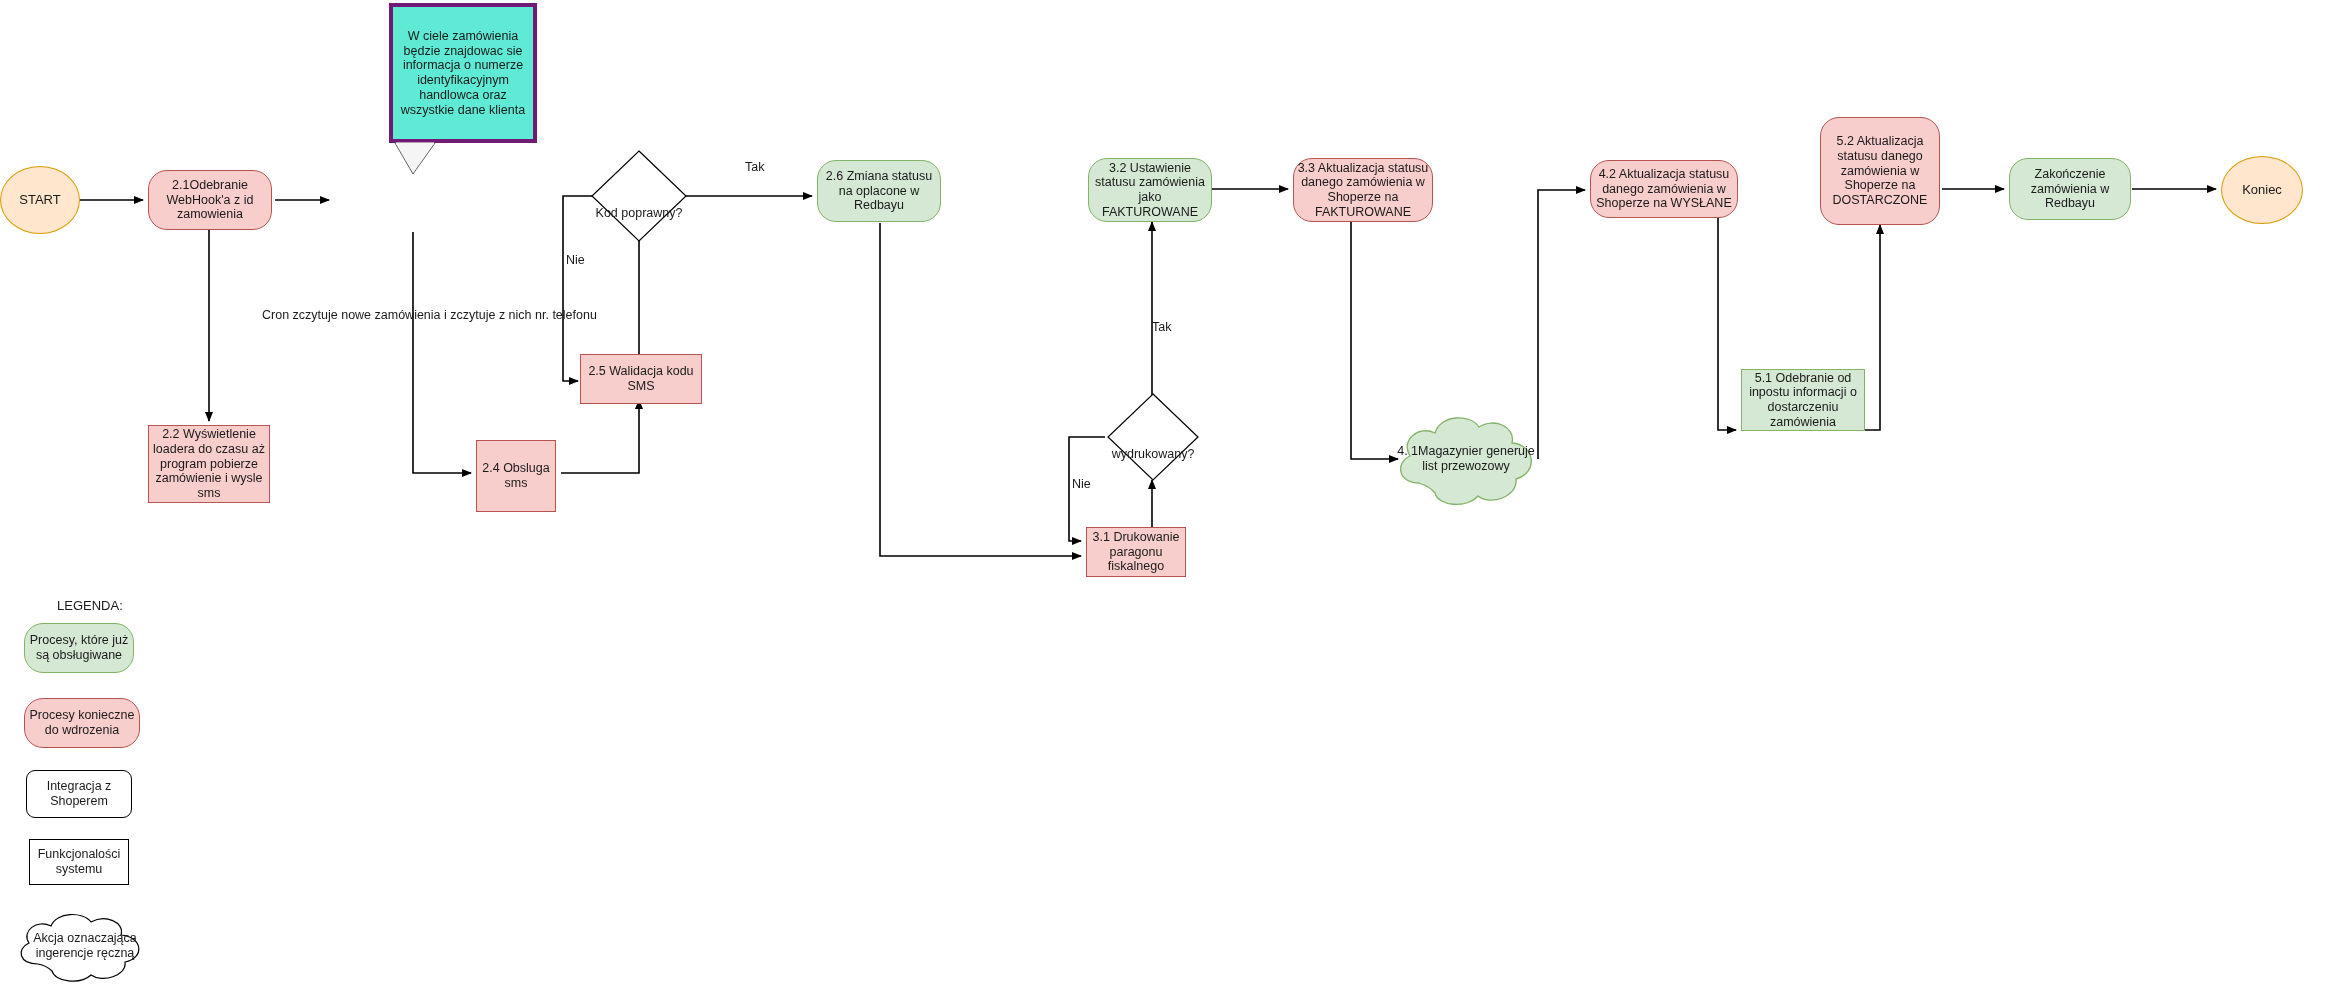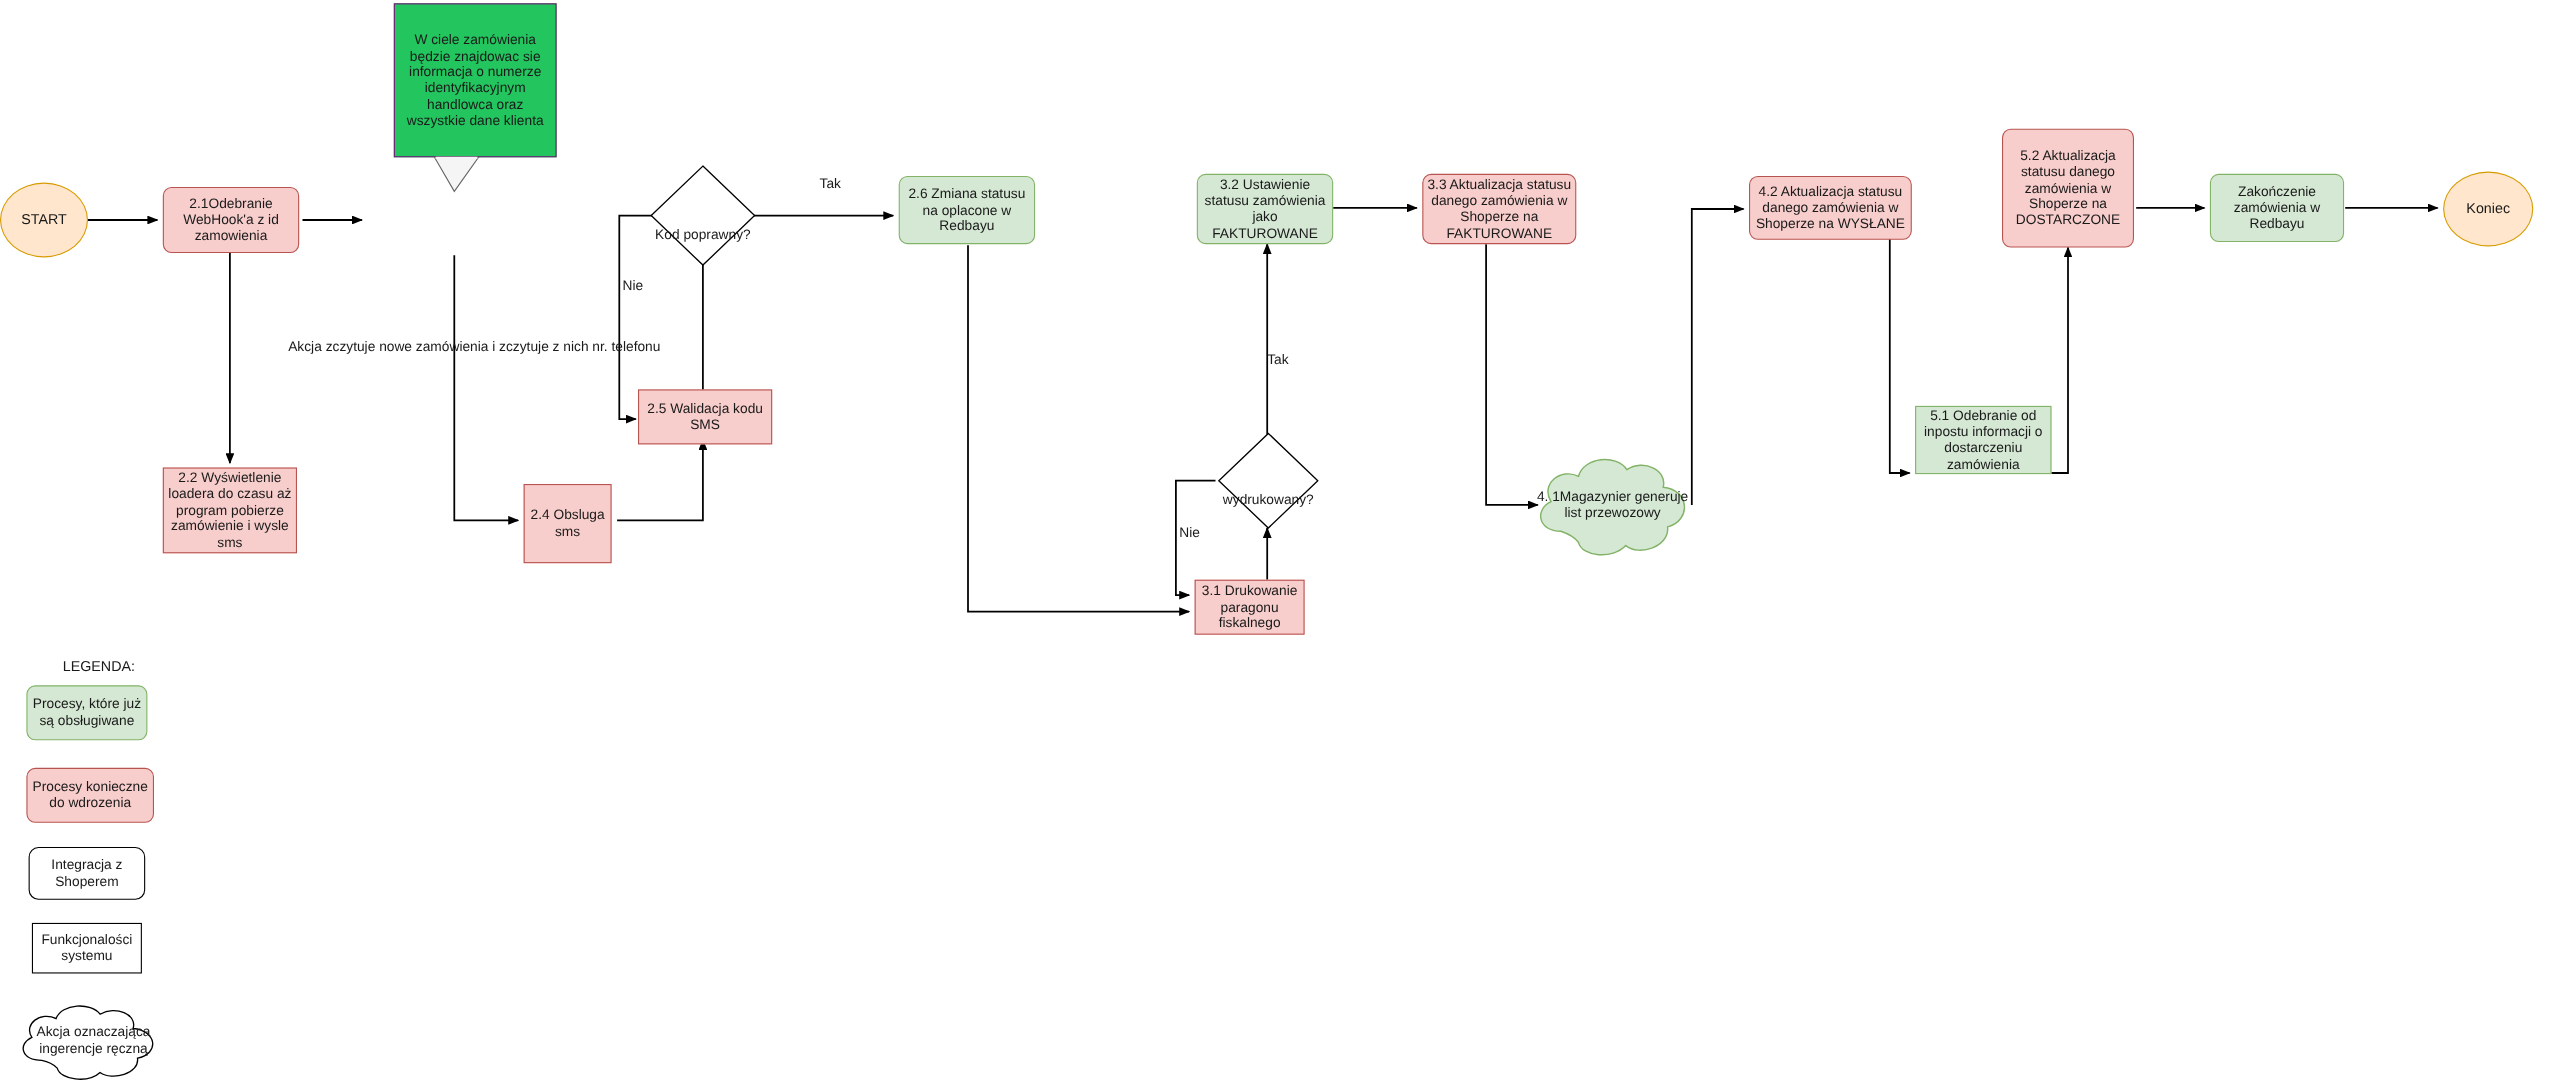--- a/index.html
+++ b/index.html
@@ -2,28 +2,28 @@
 <html><head>
 <meta charset="utf-8">
 <style>
   html,body{margin:0;padding:0;background:#ffffff;}
   body{width:2341px;height:991px;position:relative;overflow:hidden;
        font-family:"Liberation Sans","DejaVu Sans",sans-serif;color:#1a1a1a;}
   #canvas{position:absolute;left:0;top:0;width:2341px;height:991px;}
   .node{position:absolute;box-sizing:border-box;display:flex;align-items:center;
         justify-content:center;text-align:center;line-height:1.18;}
   .node span{display:block;padding:0 3px;}
-  .proc{border:1px solid;border-radius:8px;}
+  .proc{border:1px solid;border-radius:19px;}
   .green{background:#d5e8d4;border-color:#82b366;}
   .red{background:#f8cecc;border-color:#b85450;}
   .sharp{border-radius:0;}
   .plain{background:#ffffff;border:1px solid #000000;border-radius:9px;}
   .plain-sharp{background:#ffffff;border:1px solid #000000;border-radius:0;}
   .term{background:#ffe6cc;border:1px solid #d79b00;border-radius:50%;}
-  .note{background:#22c55e;border:1px solid #701a75;border-radius:0;}
+  .note{background:#5eead4;border:4px solid #701a75;border-radius:0;margin-left:31px;}
   .diamond-wrap{position:absolute;}
   .diamond-wrap svg{position:absolute;left:0;top:0;}
   .diamond-label{position:absolute;left:0;top:17px;width:100%;height:100%;
      display:flex;align-items:center;justify-content:center;text-align:center;line-height:1.18;}
   .edge-label{position:absolute;background:transparent;white-space:nowrap;}
   .freetext{position:absolute;white-space:nowrap;}
   .cloud-wrap{position:absolute;}
   .cloud-wrap svg{position:absolute;left:0;top:0;}
   .cloud-label{position:absolute;left:0;top:0;width:100%;height:100%;
      display:flex;align-items:center;justify-content:center;text-align:center;line-height:1.18;}
@@ -189,21 +189,21 @@
     <span>Nie</span>
   </div>
   <div class="edge-label" style="left:1152px;top:320px;font-size:12.5px;">
     <span>Tak</span>
   </div>
   <div class="edge-label" style="left:1072px;top:477px;font-size:12.5px;">
     <span>Nie</span>
   </div>
 
   <div class="freetext" style="left:262px;top:308px;font-size:12.5px;">
-    <span>Akcja zczytuje nowe zamówienia i zczytuje z nich nr. telefonu</span>
+    <span>Cron zczytuje nowe zamówienia i zczytuje z nich nr. telefonu</span>
   </div>
 
   <div class="freetext" style="left:57px;top:585px;font-size:13px;margin-top:13px;">
     <span>LEGENDA:</span>
   </div>
 
   <div class="node proc green" style="left:24px;top:623px;width:110px;height:50px;font-size:12.5px;">
     <span>Procesy, które już są obsługiwane</span>
   </div>
 

